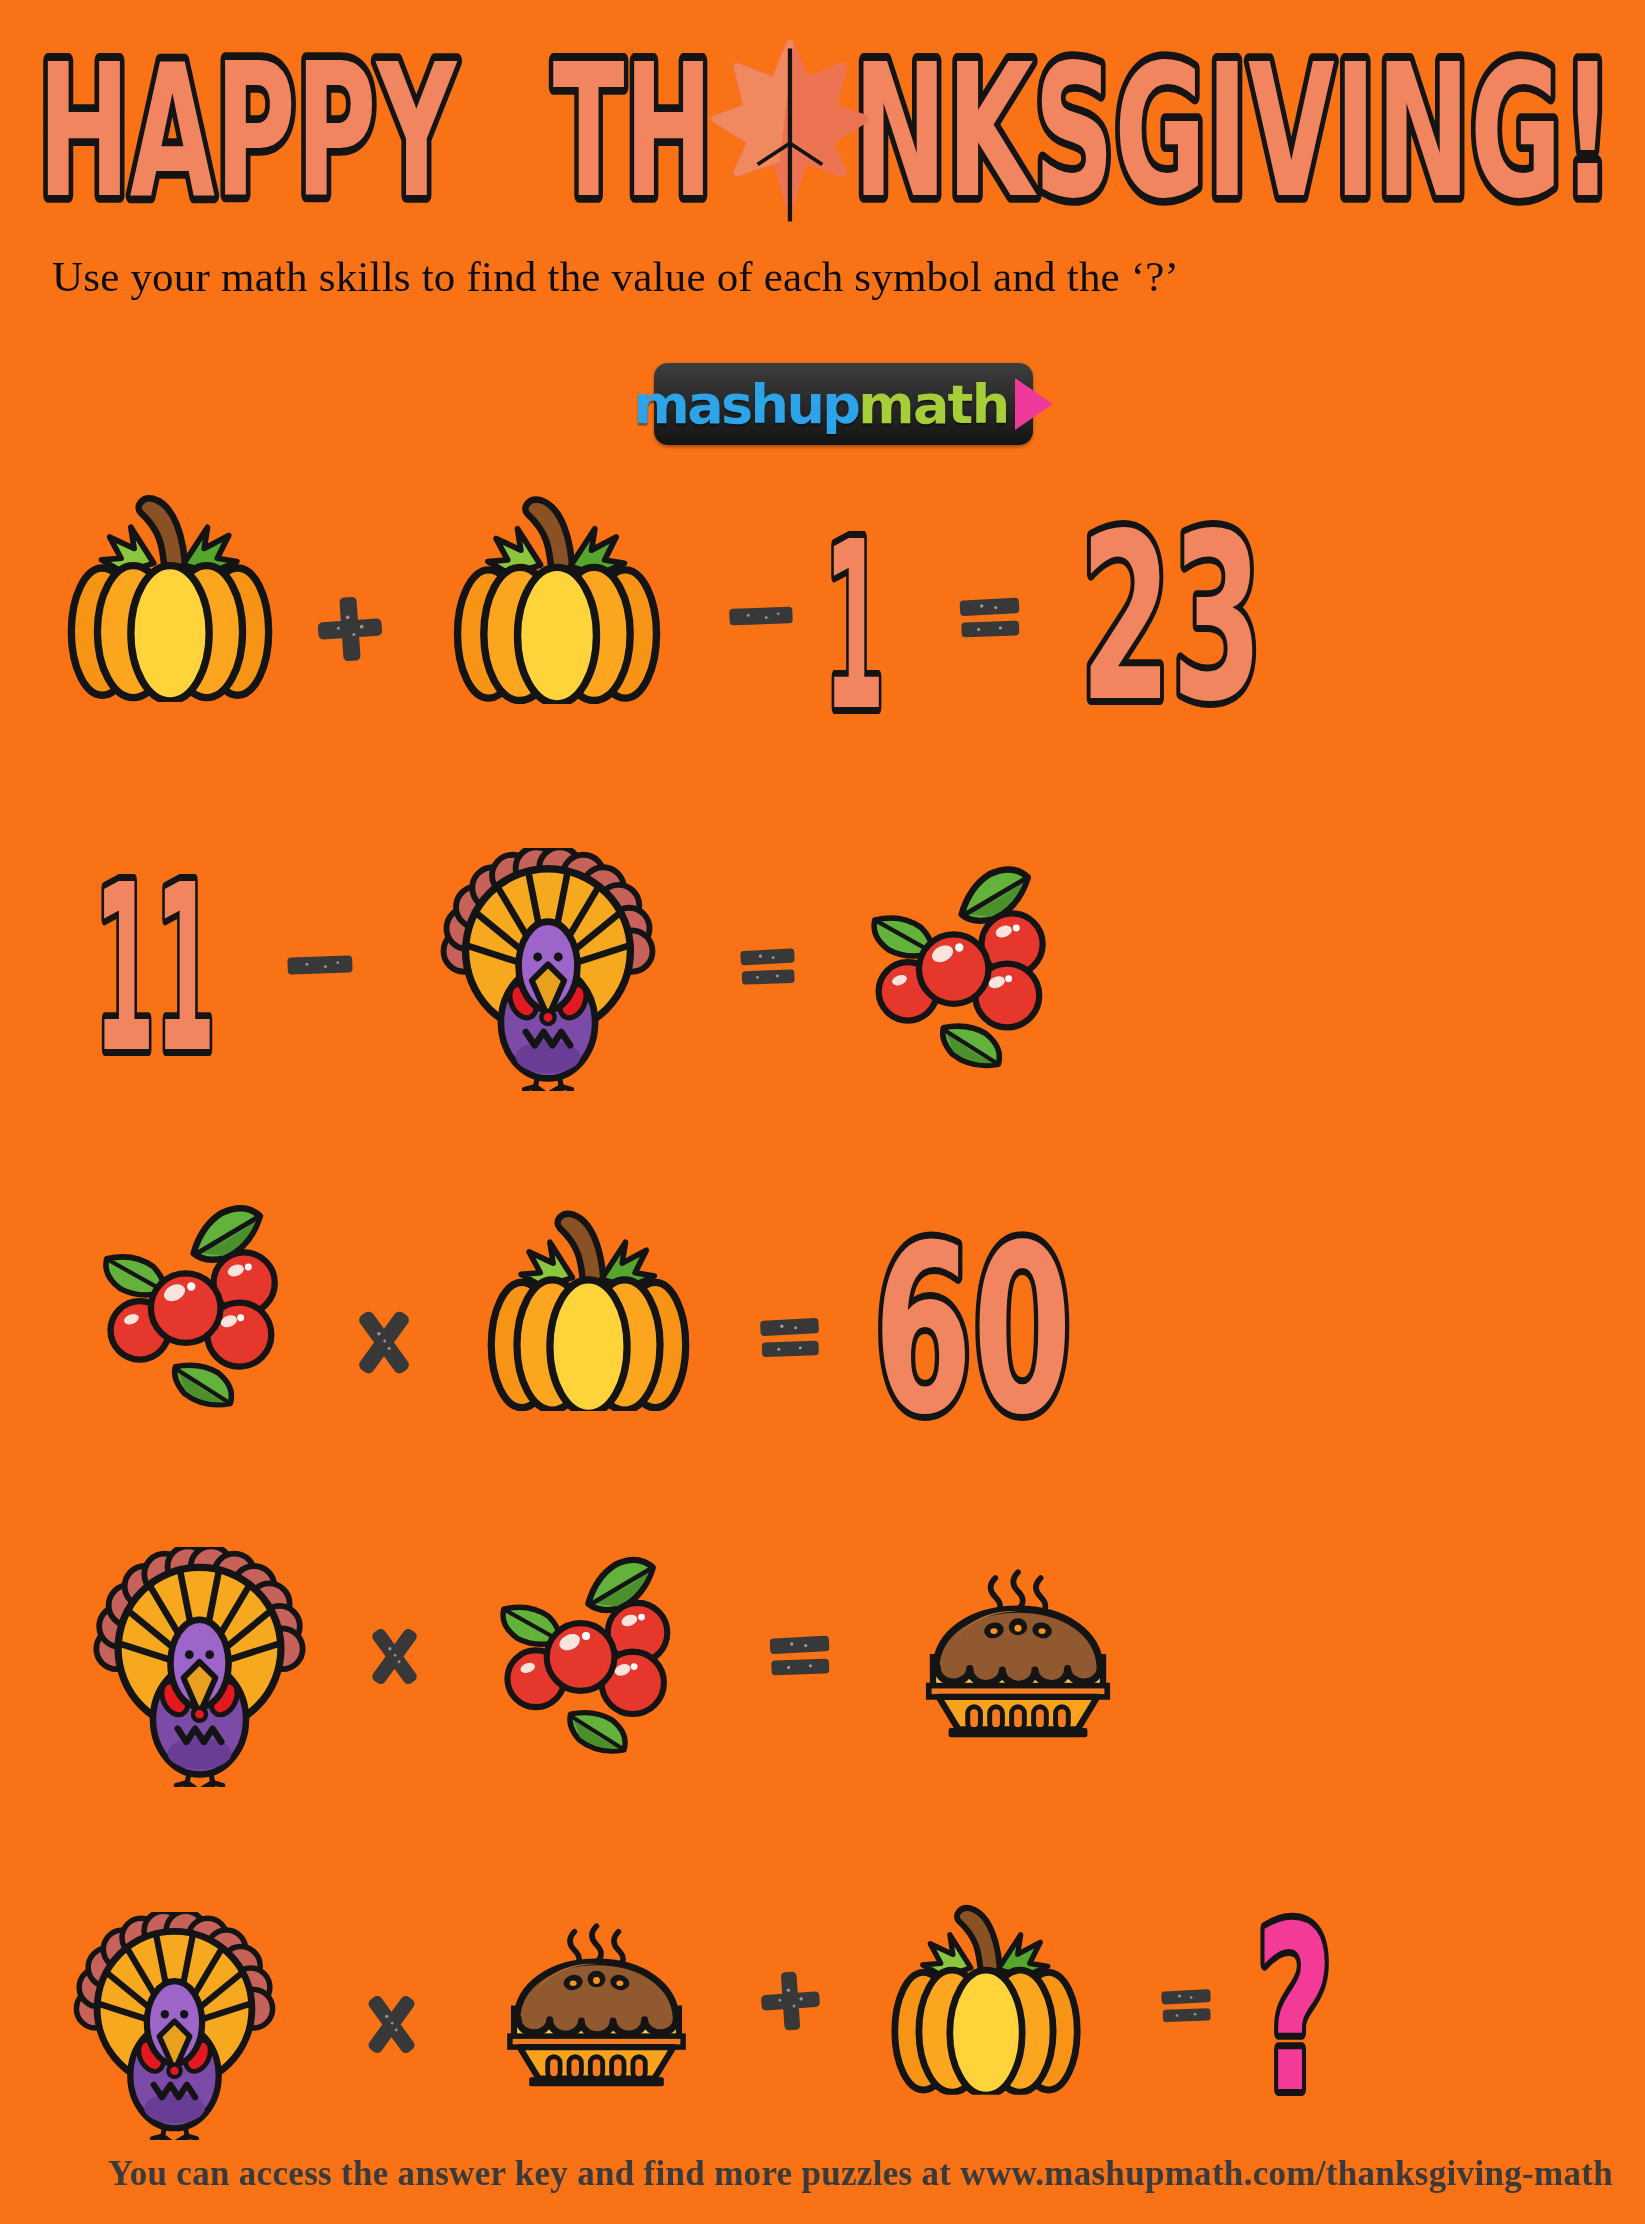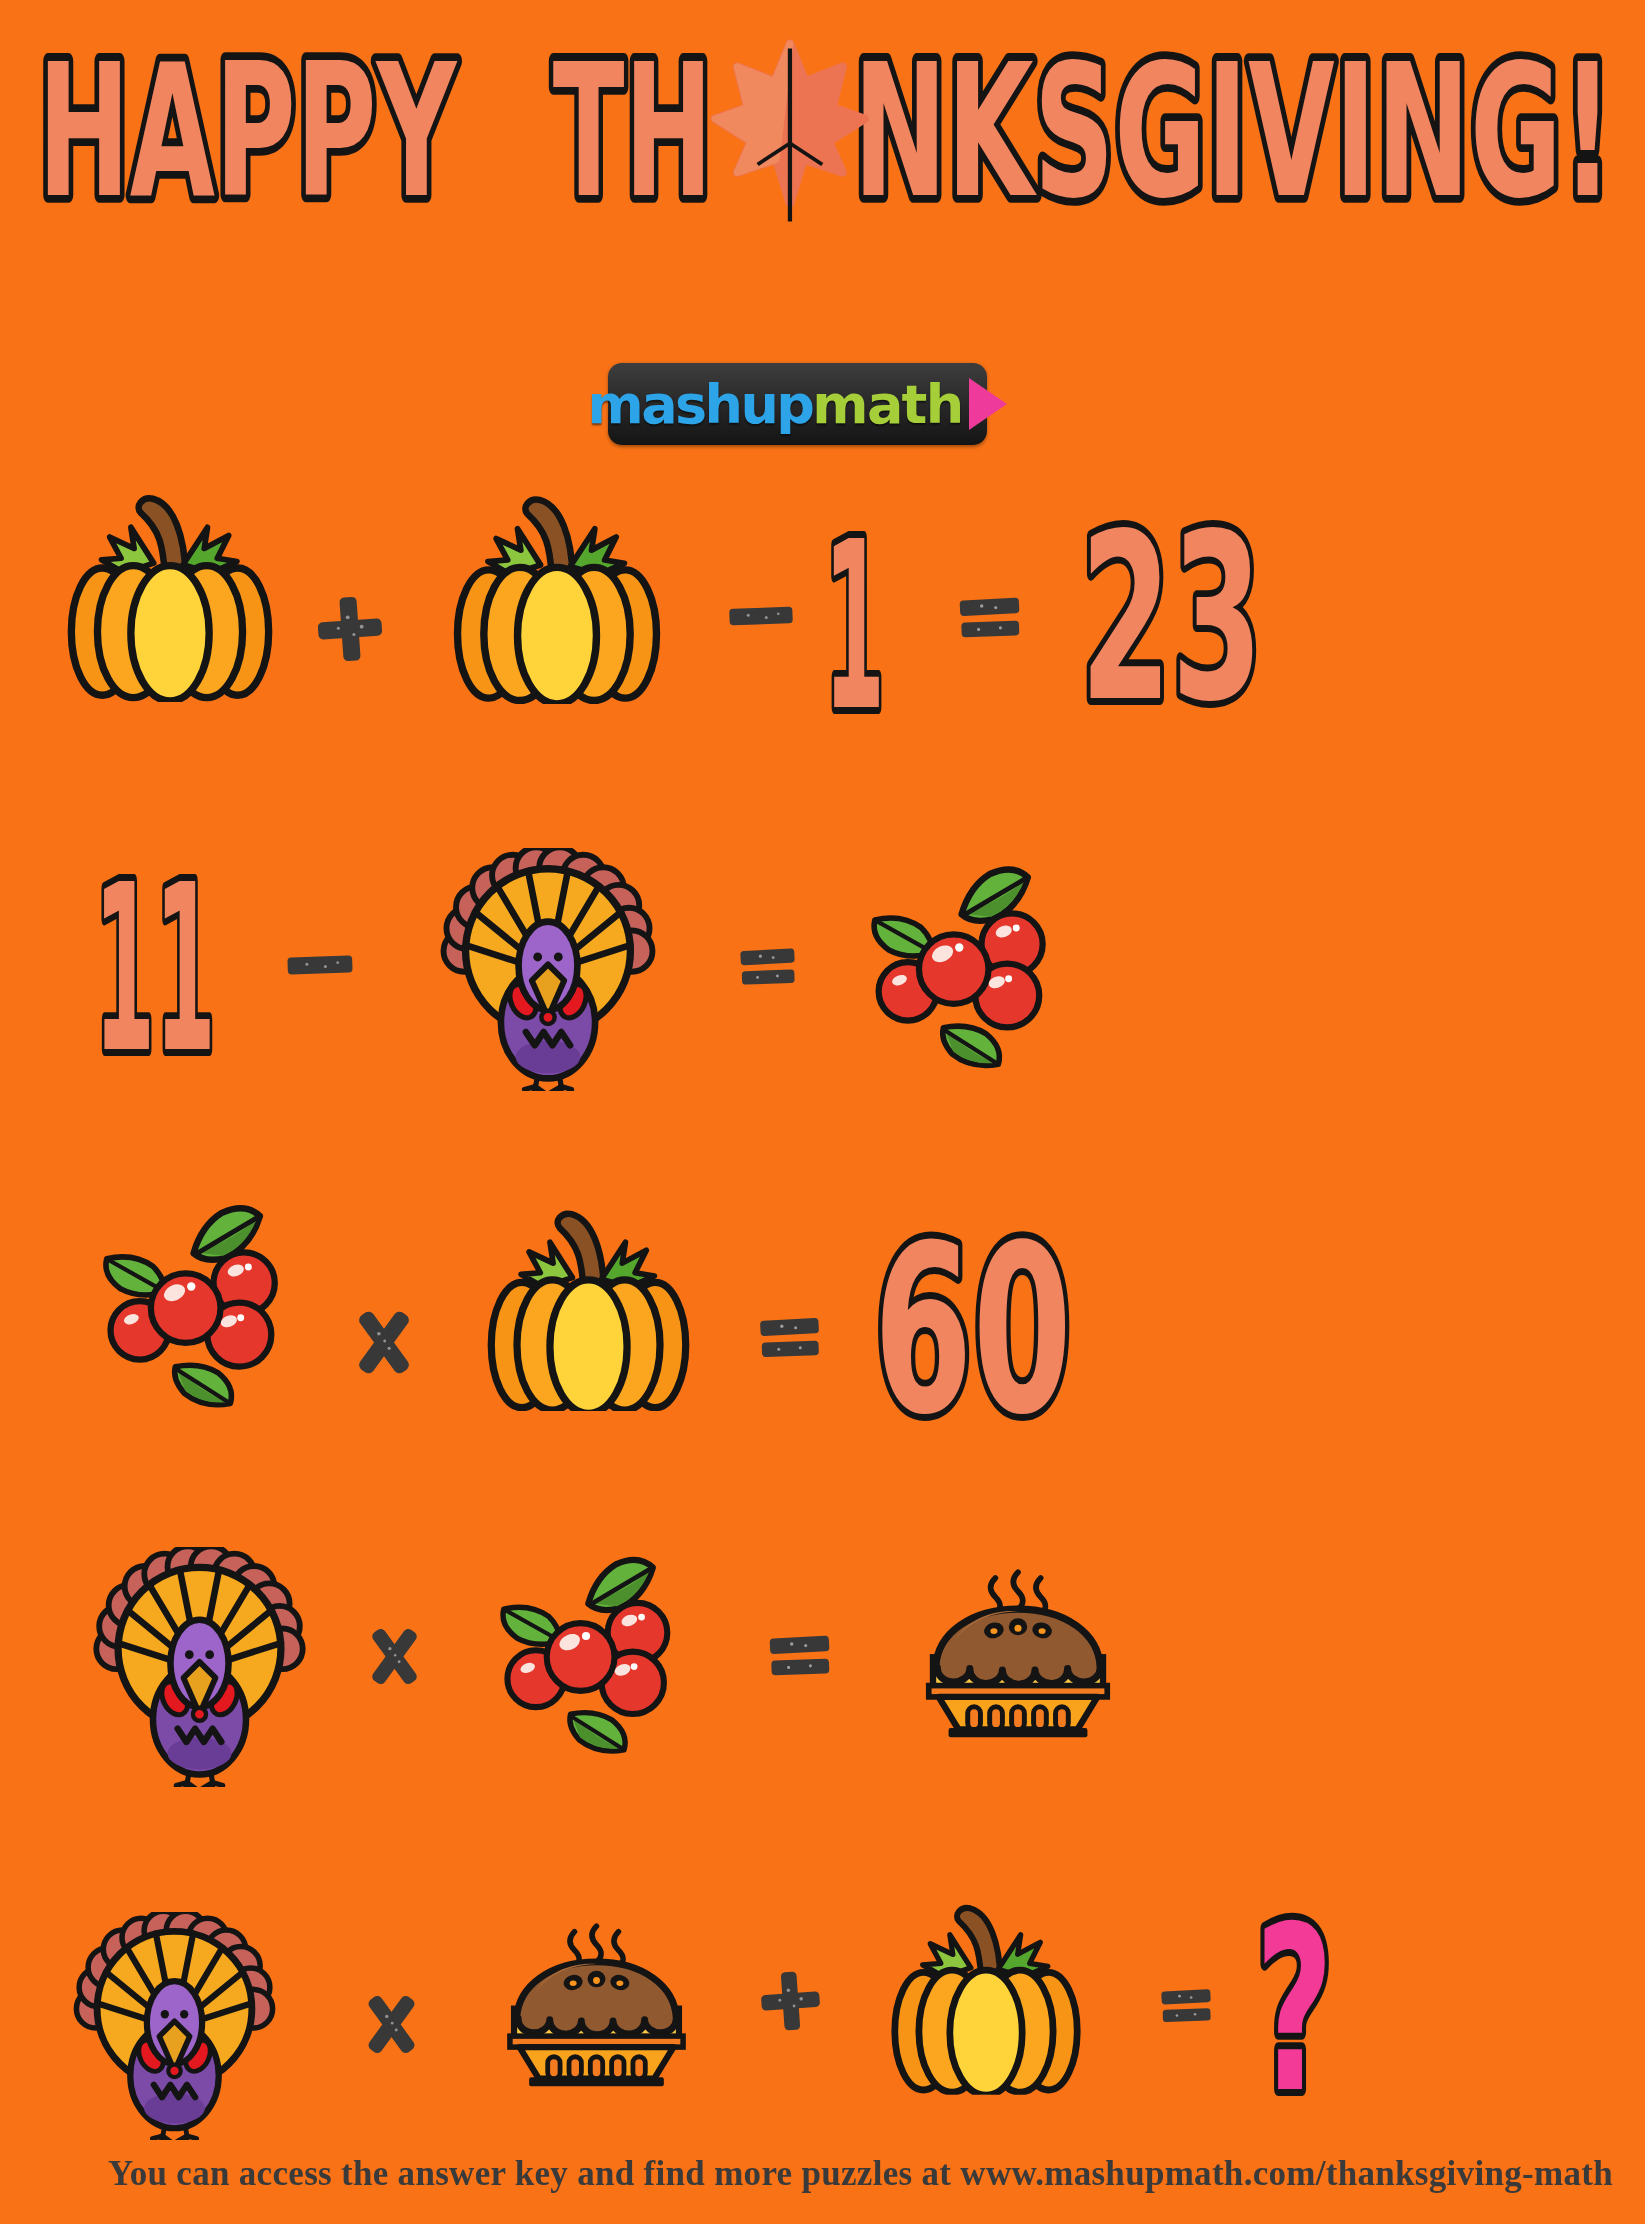--- a/index.html
+++ b/index.html
@@ -8,21 +8,21 @@
     overflow:hidden;font-family:"Liberation Sans",sans-serif;
   }
   .abs{position:absolute;}
   .ic{position:absolute;overflow:visible;}
   .subtitle{
     position:absolute;left:52px;top:252px;width:1477px;
     font-family:"Liberation Serif","DejaVu Serif",serif;
     font-size:43px;color:#0d0d0d;letter-spacing:0.2px;white-space:nowrap;
   }
   .logo{
-    position:absolute;left:608px;top:363px;width:379px;height:82px;
+    position:absolute;left:654px;top:363px;width:379px;height:82px;
     background:linear-gradient(#3d3d3d,#141414);
     border-radius:14px;display:flex;align-items:center;justify-content:center;
     box-shadow:0 1.7px 3.5px rgba(0,0,0,.35);
   }
   .logo .w1{
     font-family:"DejaVu Sans","Liberation Sans",sans-serif;
     font-weight:bold;font-size:54px;color:#2da4e8;letter-spacing:-2.6px;
     text-shadow:0 1.7px 1.7px rgba(0,0,0,.5);
   }
   .logo .w2{
@@ -227,20 +227,21 @@
     <g transform="translate(793,18) scale(0.98,0.94)">
       <path d="M88,0 L106,46 L150,28 L138,78 L176,92 L134,120 L150,158 L104,142 L88,196
                L72,142 L26,158 L42,120 L0,92 L38,78 L26,28 L70,46 Z" fill="#ED7452" stroke="#ED7452" stroke-width="10" stroke-linejoin="round"></path>
       <path d="M88,0 L72,142 L26,158 L42,120 L0,92 L38,78 L26,28 L70,46 Z" fill="#F1895F" stroke="#F1895F" stroke-width="8" stroke-linejoin="round"></path>
       <line x1="88" y1="6" x2="88" y2="218" stroke="#141414" stroke-width="5"></line>
       <line x1="88" y1="122" x2="50" y2="148" stroke="#141414" stroke-width="4.5"></line>
       <line x1="88" y1="122" x2="126" y2="148" stroke="#141414" stroke-width="4.5"></line>
     </g>
   </svg>
 
+  <div class="subtitle">Use your math skills to find the value of each symbol and the ‘?’</div>
 
   <div class="logo">
     <span class="w1">mashup</span>
     <span class="w2">math</span>
     <span class="tri"></span>
   </div>
 
   <div>
     <svg class="ic" style="left:64px;top:483px" width="212" height="219" viewBox="0 0 244 252">
         <use href="#sym-pumpkin"></use>

